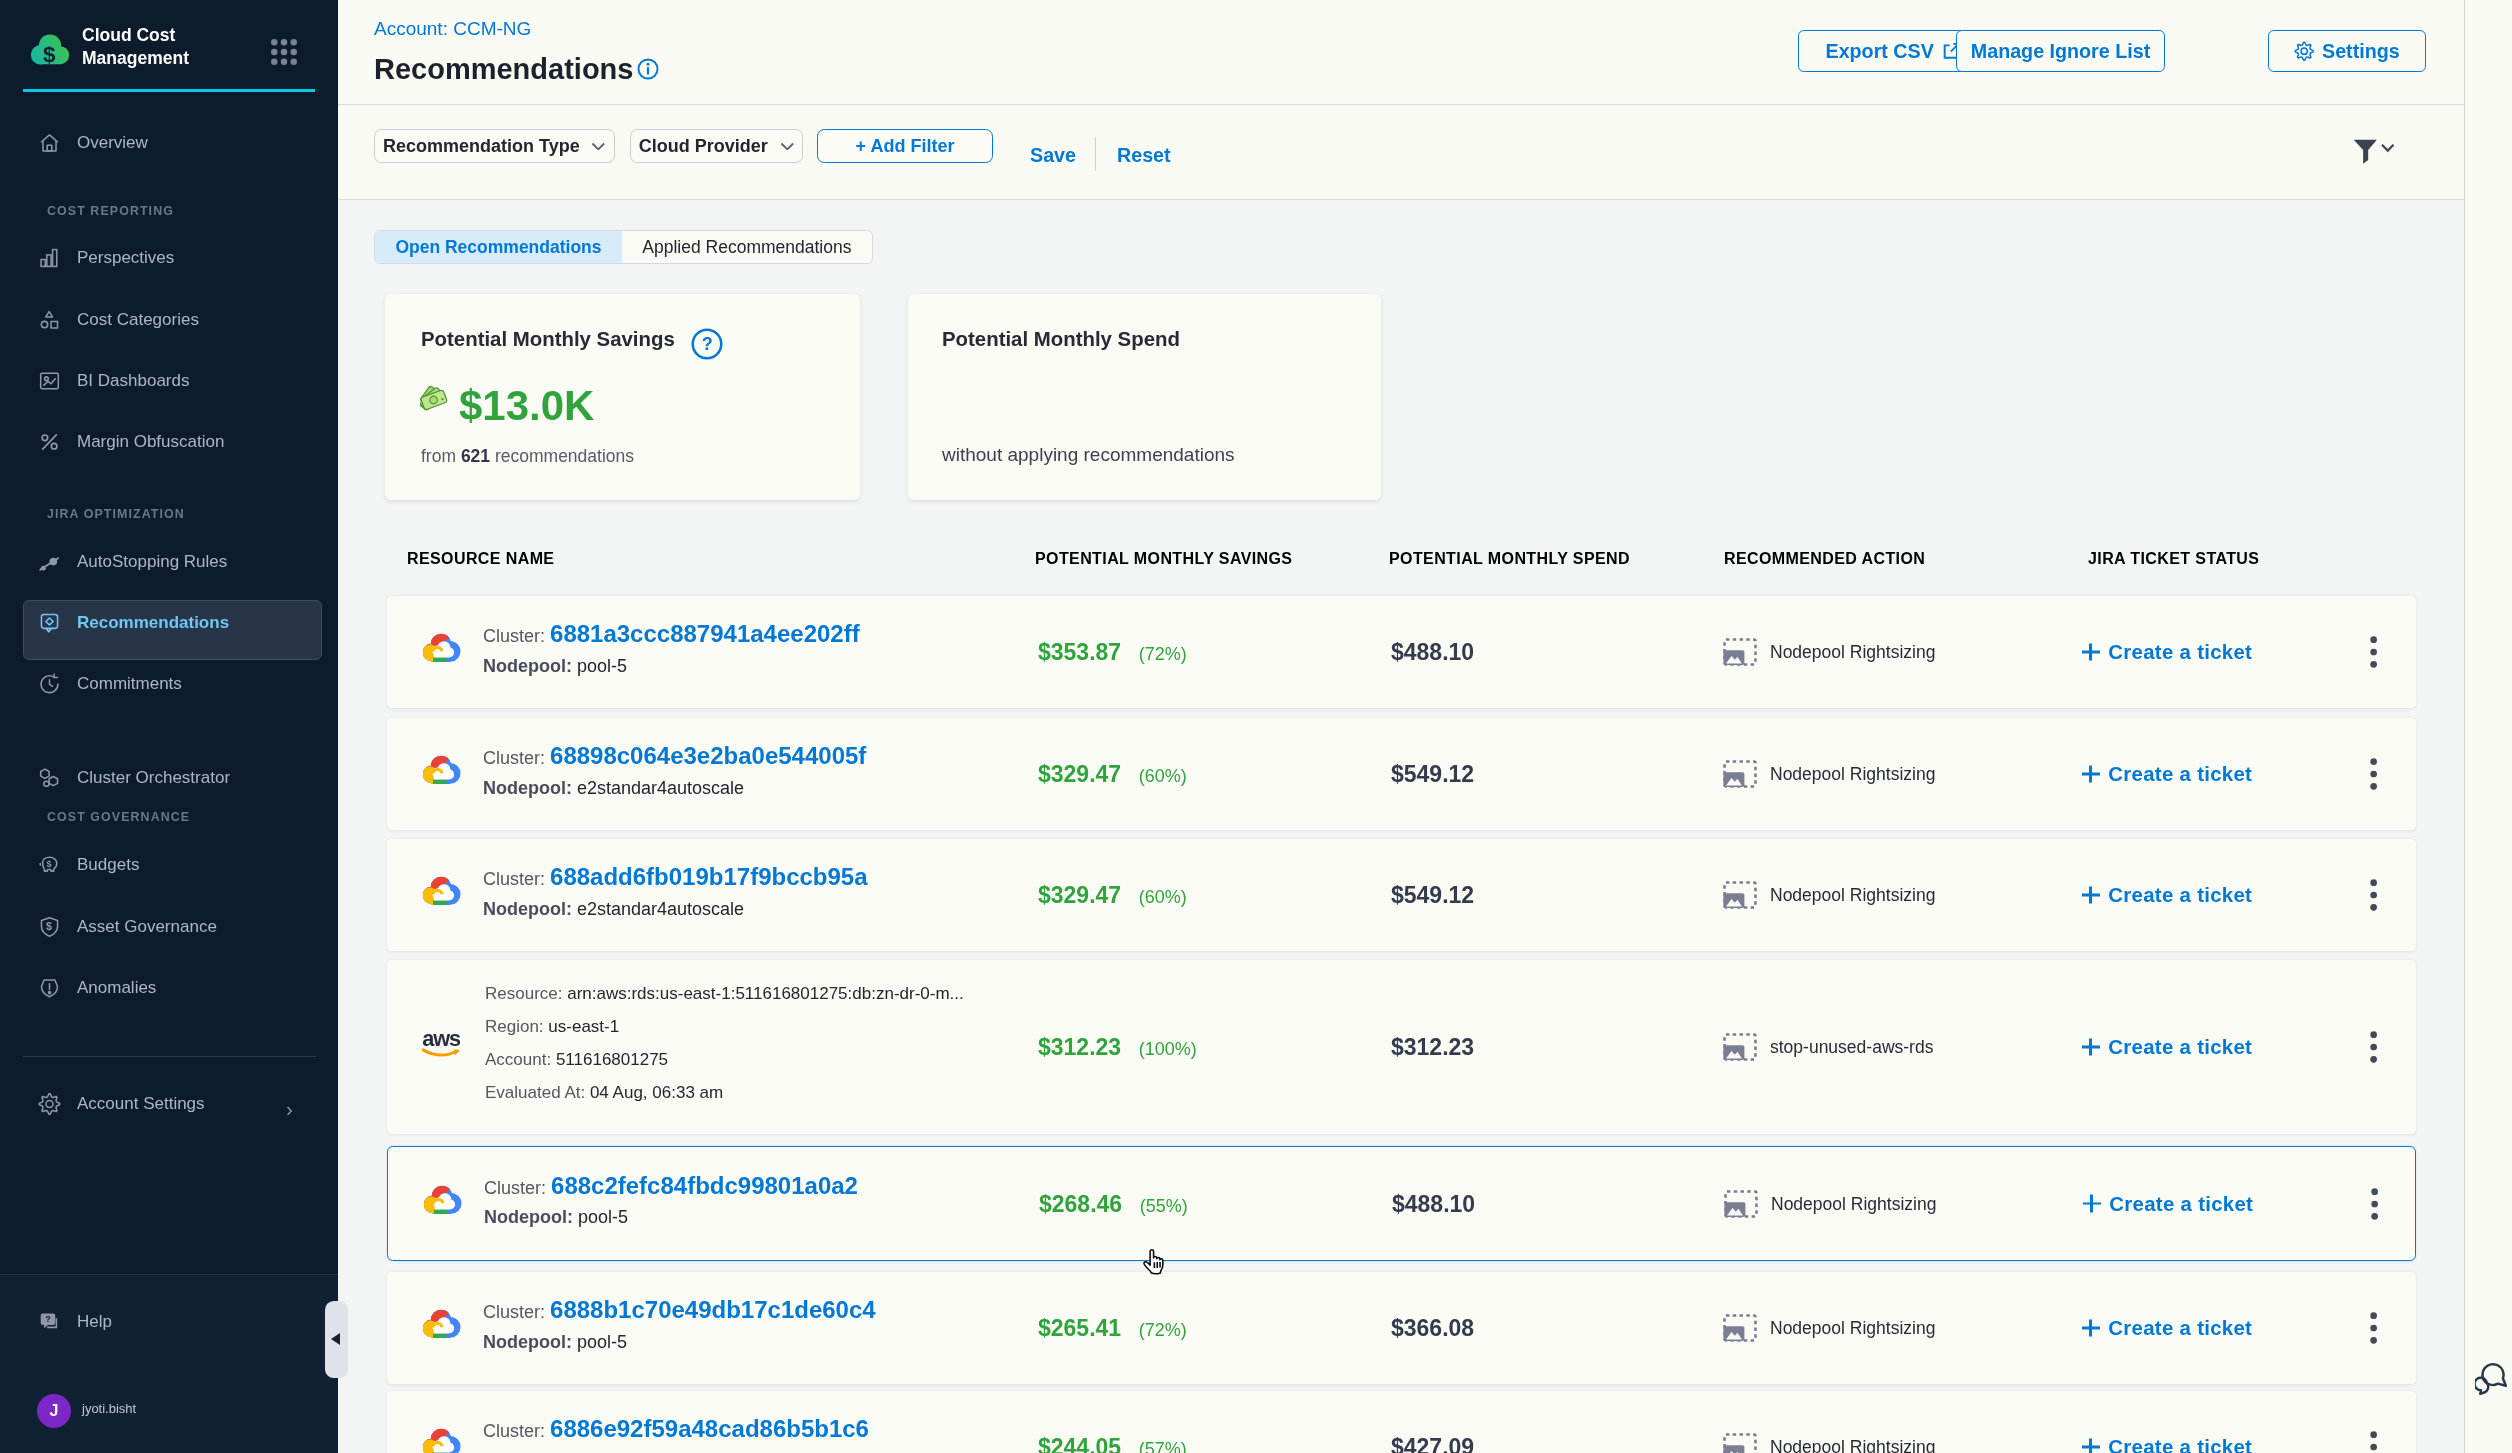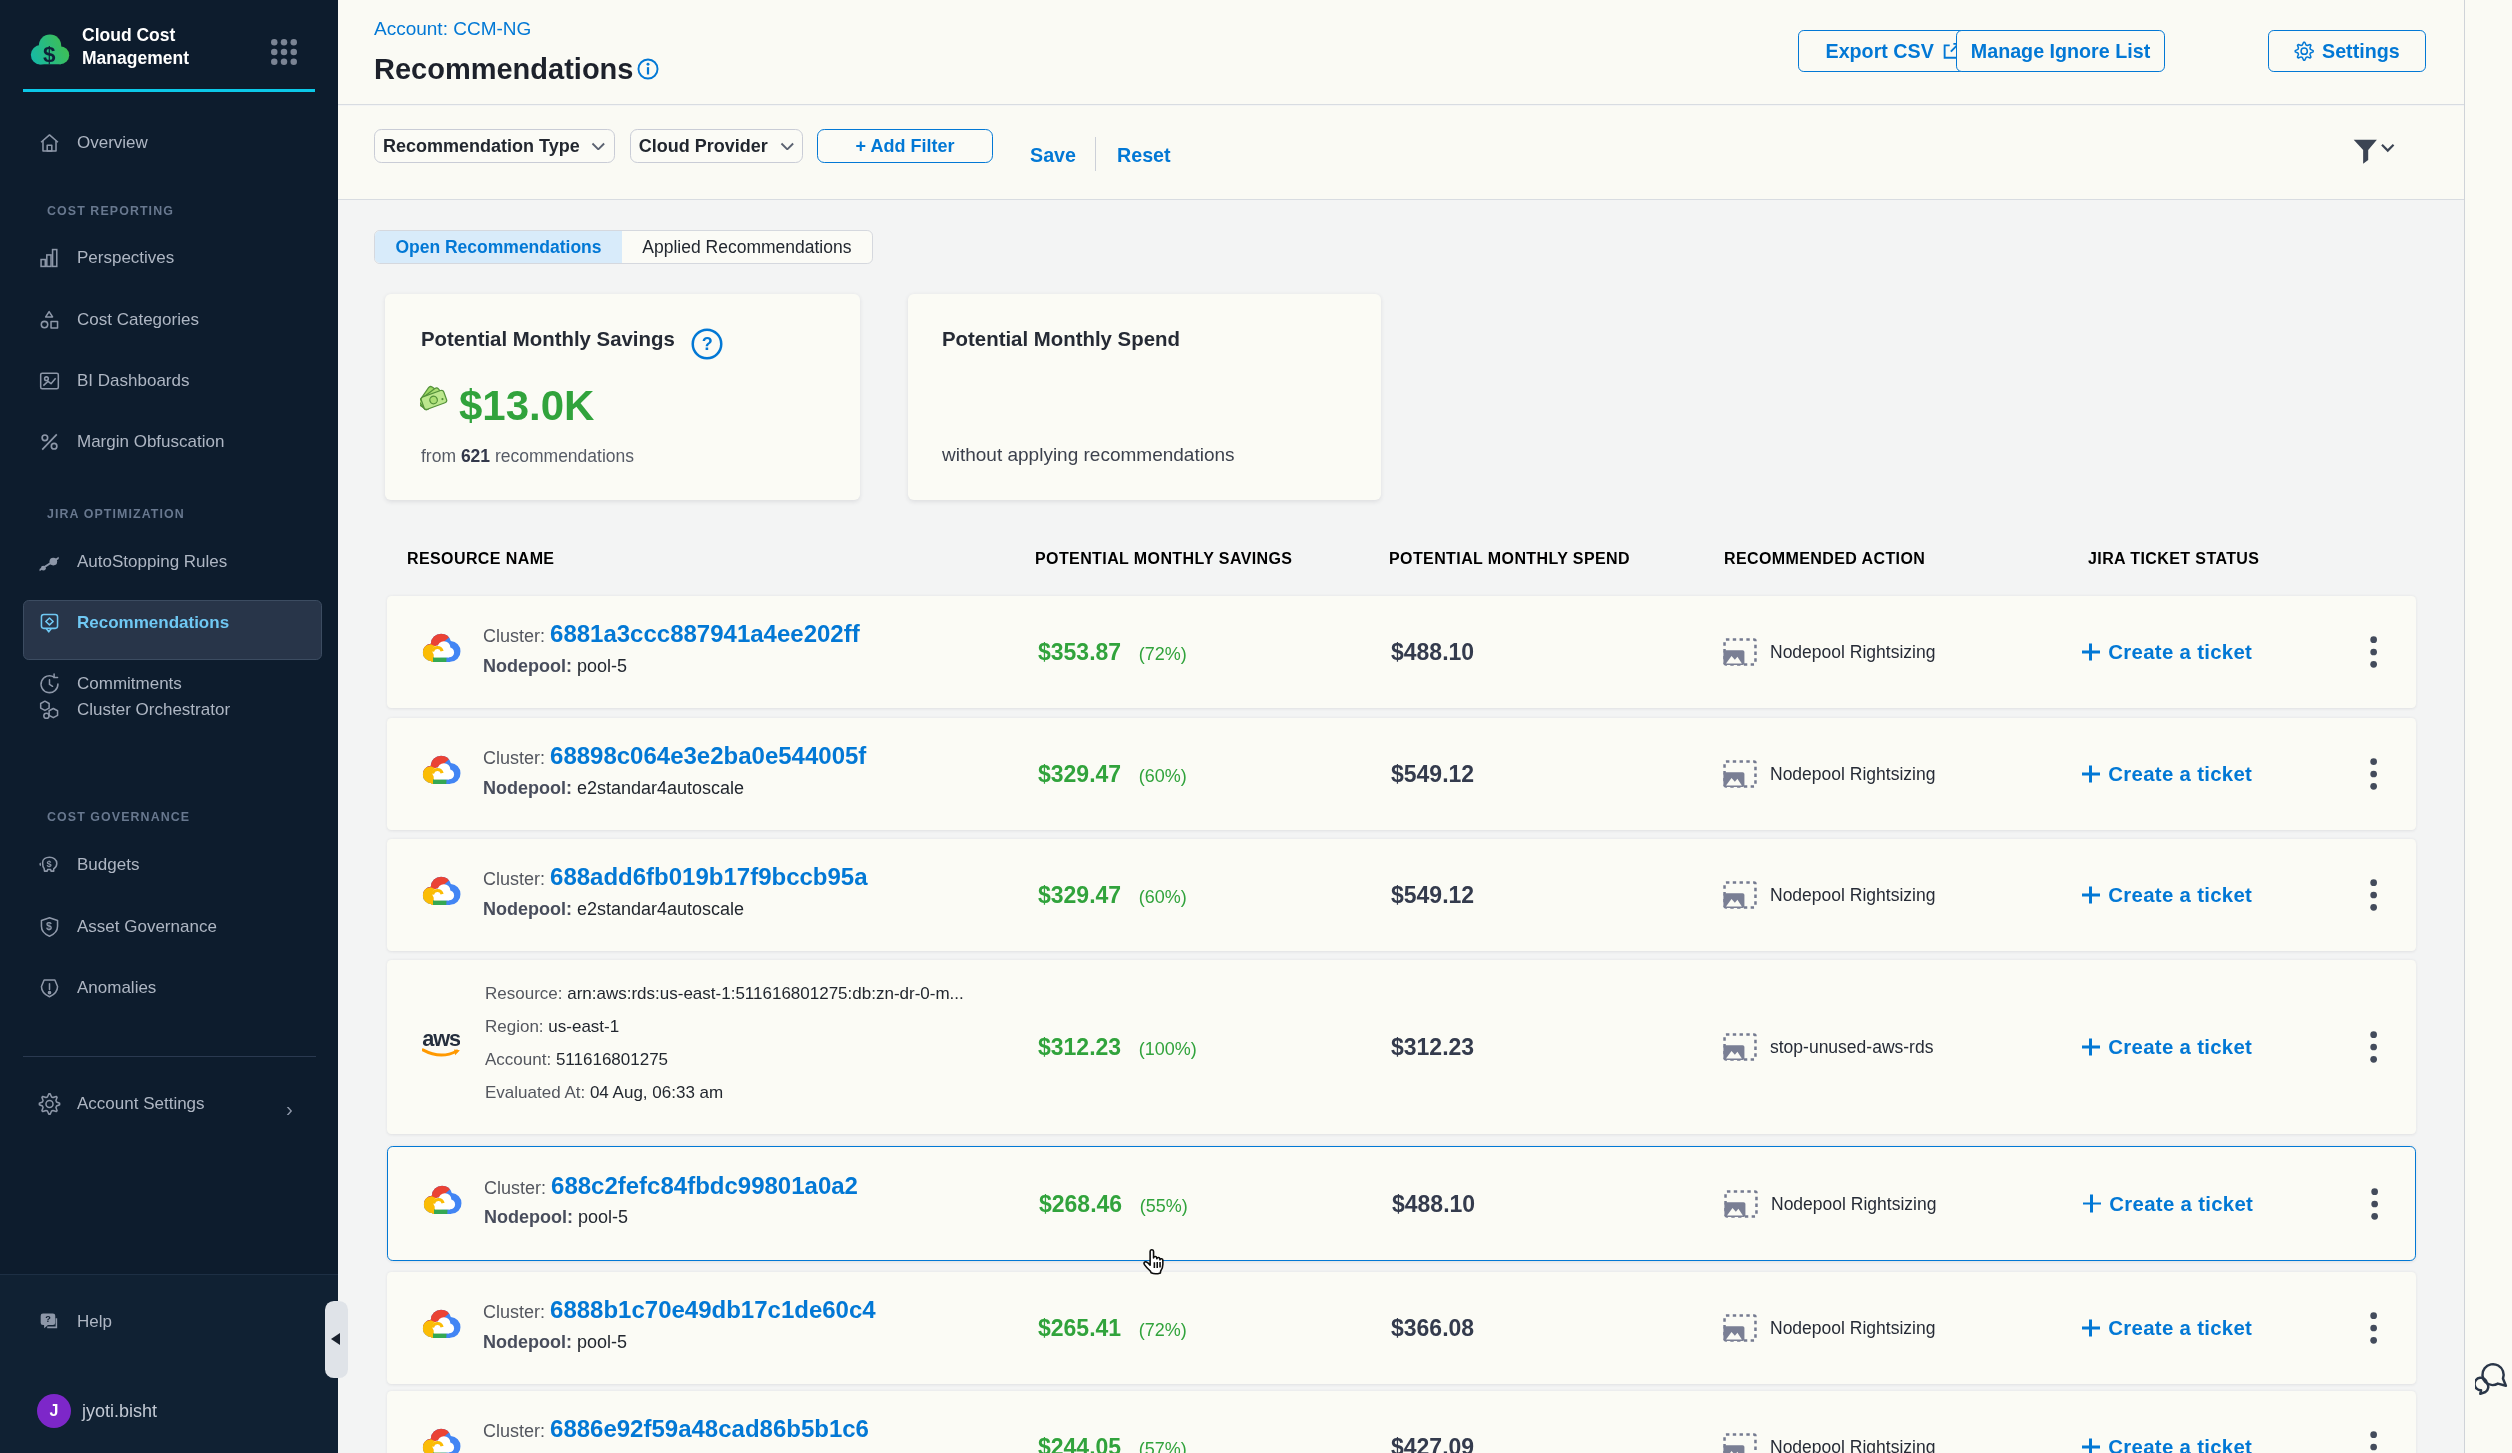--- a/index.html
+++ b/index.html
@@ -13,21 +13,21 @@
 #teal-rule { position:absolute; left:22.6px; top:89px; width:292px; height:2.9px; background:#0bc8e8; }
 .navitem { position:absolute; left:0; width:338px; height:44px; color:#aeb6c3; font-size:17px; }
 .navitem .nlabel { position:absolute; left:77px; top:50%; transform:translateY(-50%); white-space:nowrap; }
 .navitem svg { position:absolute; left:38px; top:50%; transform:translateY(-50%); }
 .navsec { position:absolute; left:47px; color:#68788f; font-size:12.4px; font-weight:bold; letter-spacing:1.1px; }
 #sel-item { position:absolute; left:23px; top:600px; width:299px; height:60px; background:#283549; border:0.7px solid #3c4c61; border-radius:5.8px; }
 .sel .nlabel { color:#6fc8f3; font-weight:bold; }
 #sb-divider { position:absolute; left:22.6px; top:1056px; width:293px; height:0.7px; background:#2a3950; }
 #acct-chev { position:absolute; left:286px; top:1098px; color:#8d97a8; font-size:20.4px; }
 #avatar { position:absolute; left:37px; top:1394px; width:34px; height:34px; border-radius:50%; background:#7d27c9; color:#fff; font-size:16px; font-weight:bold; text-align:center; line-height:34px; }
-#uname { position:absolute; left:82px; top:1401px; color:#c2c9d4; font-size:18px; }
+#uname { position:absolute; left:82px; top:1401px; color:#c2c9d4; font-size:13px; }
 #collapse { position:absolute; left:325px; top:1301px; width:23px; height:77px; background:#dfe3e8; border-radius:8.8px; z-index:10; }
 #collapse:after { content:""; position:absolute; left:5.8px; top:32px; border-right:9.5px solid #18202c; border-top:6.6px solid transparent; border-bottom:6.6px solid transparent; }
 
 
 #rightstrip { position:absolute; left:2464px; top:0; width:48px; height:1453px; background:#fafaf4; border-left:0.7px solid #cfd3d8; }
 
 
 #header { position:absolute; left:338px; top:0; width:2126px; height:105px; background:#fafaf4; border-bottom:0.7px solid #d8dce1; }
 #crumb { position:absolute; left:36px; top:18px; color:#0278d5; font-size:19px; }
 #title { position:absolute; left:36px; top:53px; color:#1d212b; font-size:29px; font-weight:bold; }
@@ -215,21 +215,21 @@
     <div class="nlabel">Recommendations</div>
   </div>
   <div class="navitem" style="top:662px;">
     <svg width="23" height="23" viewBox="0 0 30 30" fill="none" stroke="#8d97a8" stroke-width="2" stroke-linecap="round">
       <path d="M26,15 A11,11 0 1,1 21,6"></path>
         <path d="M21,2 L21,6.5 L25.5,6.5"></path>
         <path d="M15,9.5 V15.5 L19,18"></path>
     </svg>
     <div class="nlabel">Commitments</div>
   </div>
-  <div class="navitem" style="top:688px;">
+  <div class="navitem" style="top:756px;">
     <svg width="23" height="23" viewBox="0 0 30 30" fill="none" stroke="#8d97a8" stroke-width="2" stroke-linejoin="round">
       <path d="M9,3.5 L14.5,6.5 V12.5 L9,15.5 L3.5,12.5 V6.5 Z"></path>
         <path d="M20,13 L25.5,16 V22 L20,25 L14.5,22 V16 Z"></path>
         <circle cx="11" cy="22.5" r="3.4"></circle>
     </svg>
     <div class="nlabel">Cluster Orchestrator</div>
   </div>
   <div class="navitem" style="top:843px;">
     <svg width="23" height="23" viewBox="0 0 30 30" fill="none" stroke="#8d97a8" stroke-width="2" stroke-linejoin="round" style="font-size:23px">
       <path d="M6,12 C6,7.5 10,5 15,5 C20,5 24.5,8 24.5,13 C24.5,16 23,18.5 20.5,20 L20.5,23 H17 L16.5,21 H12.5 L12,23 H8.5 L8,19.5 C6.5,18 6,15.5 6,12 Z"></path>

